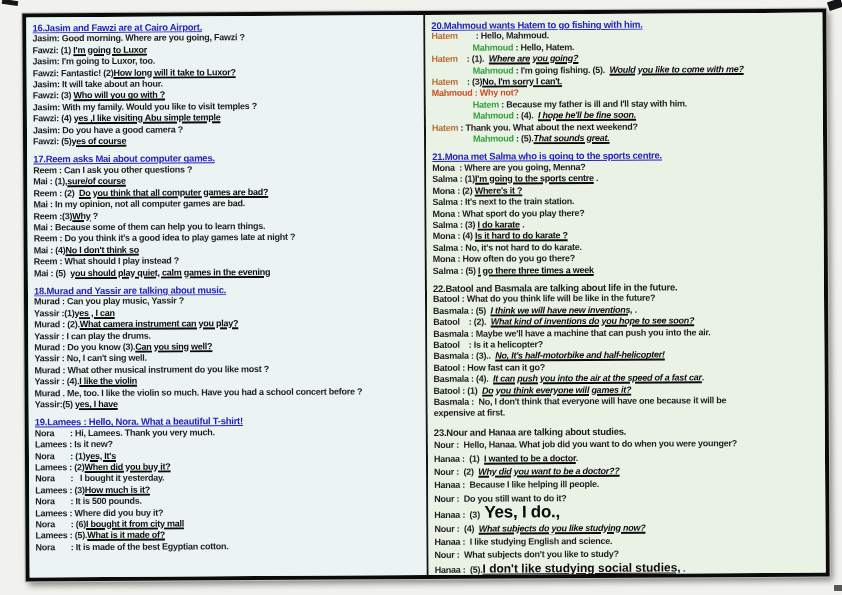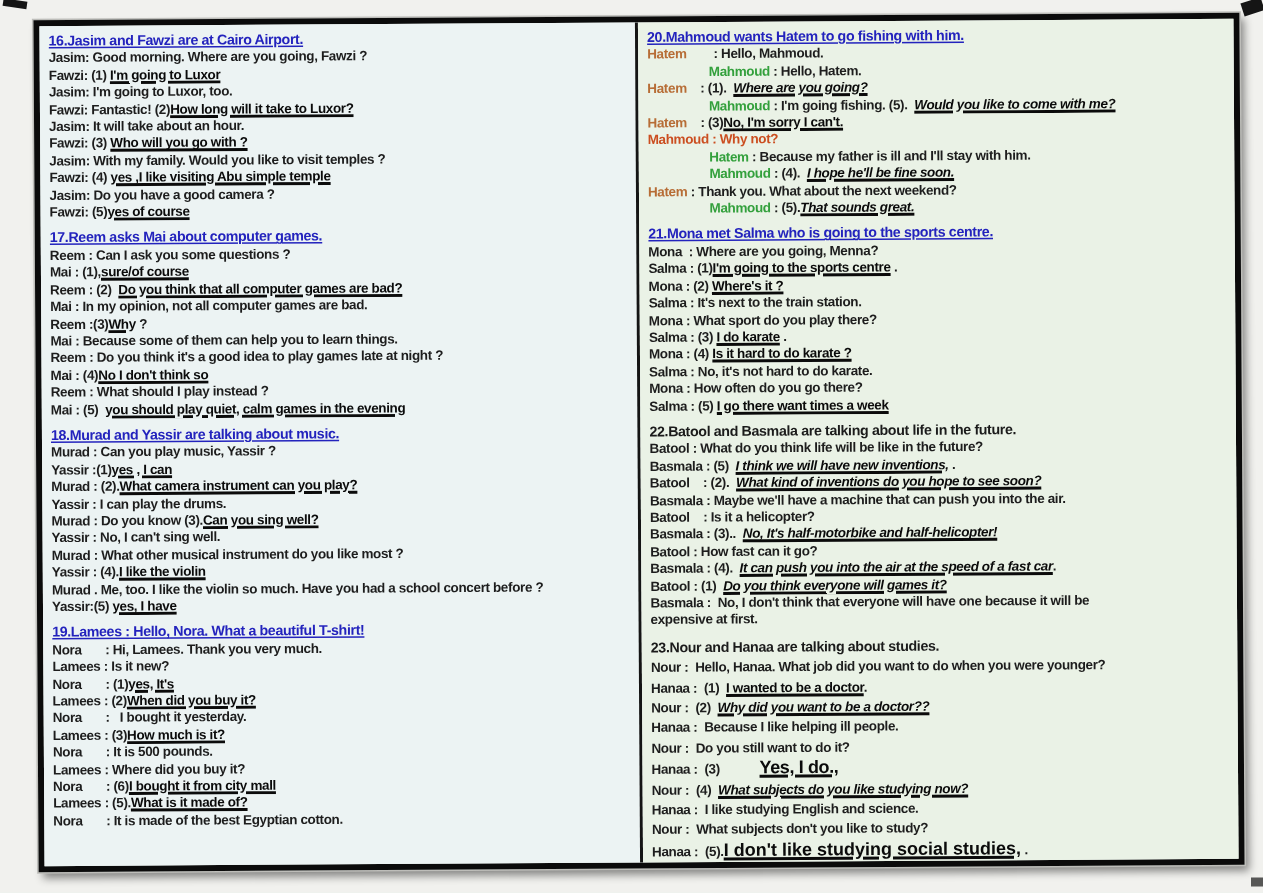--- a/index.html
+++ b/index.html
@@ -28,21 +28,21 @@
   .line{
     font-size:9px;font-weight:bold;color:#1d1d1d;
     line-height:11.4px;letter-spacing:-0.25px;
     white-space:pre;overflow:hidden;
   }
   .title-blue{color:#2323bd;text-decoration:underline;font-size:9.5px;}
   .title-black{color:#1b1b1b;font-size:9.5px;}
   .seg-n{color:#1d1d1d;}
   .seg-a{color:#0b0b0b;text-decoration:underline;text-decoration-thickness:1.5px;}
   .seg-ai{color:#0b0b0b;text-decoration:underline;text-decoration-thickness:1.5px;font-style:italic;}
-  .seg-big{color:#0b0b0b;text-decoration:underline;text-decoration-thickness:2px;font-size:12px;margin-left:22px;}
+  .seg-big{color:#0b0b0b;text-decoration-thickness:2px;font-size:17px;}
   .seg-huge{color:#0b0b0b;text-decoration:underline;text-decoration-thickness:2px;font-size:12px;letter-spacing:0;}
   .seg-orange{color:#b76d36;}
   .seg-green{color:#33a03c;padding-left:41px;}
   .seg-red{color:#cb4e20;}
   .artifact{position:absolute;background:#151515;}
   .mark-tl{left:2px;top:0;width:16px;height:5px;transform:rotate(8deg);}
   .mark-tr{right:0;top:0;width:14px;height:9px;transform:rotate(-18deg);}
   .mark-br{right:0;bottom:4px;width:8px;height:6px;opacity:.7;}
 </style>
 </head>
@@ -62,21 +62,21 @@
         <div class="line"><span class="seg-n">Fawzi: Fantastic! (2)</span><span class="seg-a">How long will it take to Luxor?</span></div>
         <div class="line"><span class="seg-n">Jasim: It will take about an hour.</span></div>
         <div class="line"><span class="seg-n">Fawzi: (3) </span><span class="seg-a">Who will you go with ?</span></div>
         <div class="line"><span class="seg-n">Jasim: With my family. Would you like to visit temples ?</span></div>
         <div class="line"><span class="seg-n">Fawzi: (4) </span><span class="seg-a">yes ,I like visiting Abu simple temple</span></div>
         <div class="line"><span class="seg-n">Jasim: Do you have a good camera ?</span></div>
         <div class="line"><span class="seg-n">Fawzi: (5)</span><span class="seg-a">yes of course</span></div>
       </section>
       <section class="dialogue">
         <div class="line title-blue">17.Reem asks Mai about computer games.</div>
-        <div class="line"><span class="seg-n">Reem : Can I ask you some questions ?</span></div>
+        <div class="line"><span class="seg-n">Reem : Can I ask you other questions ?</span></div>
         <div class="line"><span class="seg-n">Mai : (1),</span><span class="seg-a">sure/of course</span></div>
         <div class="line"><span class="seg-n">Reem : (2)  </span><span class="seg-a">Do you think that all computer games are bad?</span></div>
         <div class="line"><span class="seg-n">Mai : In my opinion, not all computer games are bad.</span></div>
         <div class="line"><span class="seg-n">Reem :(3)</span><span class="seg-a">Why</span><span class="seg-n"> ?</span></div>
         <div class="line"><span class="seg-n">Mai : Because some of them can help you to learn things.</span></div>
         <div class="line"><span class="seg-n">Reem : Do you think it's a good idea to play games late at night ?</span></div>
         <div class="line"><span class="seg-n">Mai : (4)</span><span class="seg-a">No I don't think so</span></div>
         <div class="line"><span class="seg-n">Reem : What should I play instead ?</span></div>
         <div class="line"><span class="seg-n">Mai : (5)  </span><span class="seg-a">you should play quiet, calm games in the evening</span></div>
       </section>
@@ -126,21 +126,21 @@
         <div class="line title-blue">21.Mona met Salma who is going to the sports centre.</div>
         <div class="line"><span class="seg-n">Mona  : Where are you going, Menna?</span></div>
         <div class="line"><span class="seg-n">Salma : (1)</span><span class="seg-a">I'm going to the sports centre</span><span class="seg-n"> .</span></div>
         <div class="line"><span class="seg-n">Mona : (2) </span><span class="seg-a">Where's it ?</span></div>
         <div class="line"><span class="seg-n">Salma : It's next to the train station.</span></div>
         <div class="line"><span class="seg-n">Mona : What sport do you play there?</span></div>
         <div class="line"><span class="seg-n">Salma : (3) </span><span class="seg-a">I do karate</span><span class="seg-n"> .</span></div>
         <div class="line"><span class="seg-n">Mona : (4) </span><span class="seg-a">Is it hard to do karate ?</span></div>
         <div class="line"><span class="seg-n">Salma : No, it's not hard to do karate.</span></div>
         <div class="line"><span class="seg-n">Mona : How often do you go there?</span></div>
-        <div class="line"><span class="seg-n">Salma : (5) </span><span class="seg-a">I go there want times a week</span></div>
+        <div class="line"><span class="seg-n">Salma : (5) </span><span class="seg-a">I go there three times a week</span></div>
       </section>
       <section class="dialogue">
         <div class="line title-black">22.Batool and Basmala are talking about life in the future.</div>
         <div class="line"><span class="seg-n">Batool : What do you think life will be like in the future?</span></div>
         <div class="line"><span class="seg-n">Basmala : (5)  </span><span class="seg-ai">I think we will have new inventions,</span><span class="seg-n"> .</span></div>
         <div class="line"><span class="seg-n">Batool    : (2).  </span><span class="seg-ai">What kind of inventions do you hope to see soon?</span></div>
         <div class="line"><span class="seg-n">Basmala : Maybe we'll have a machine that can push you into the air.</span></div>
         <div class="line"><span class="seg-n">Batool    : Is it a helicopter?</span></div>
         <div class="line"><span class="seg-n">Basmala : (3)..  </span><span class="seg-ai">No, It's half-motorbike and half-helicopter!</span></div>
         <div class="line"><span class="seg-n">Batool : How fast can it go?</span></div>

